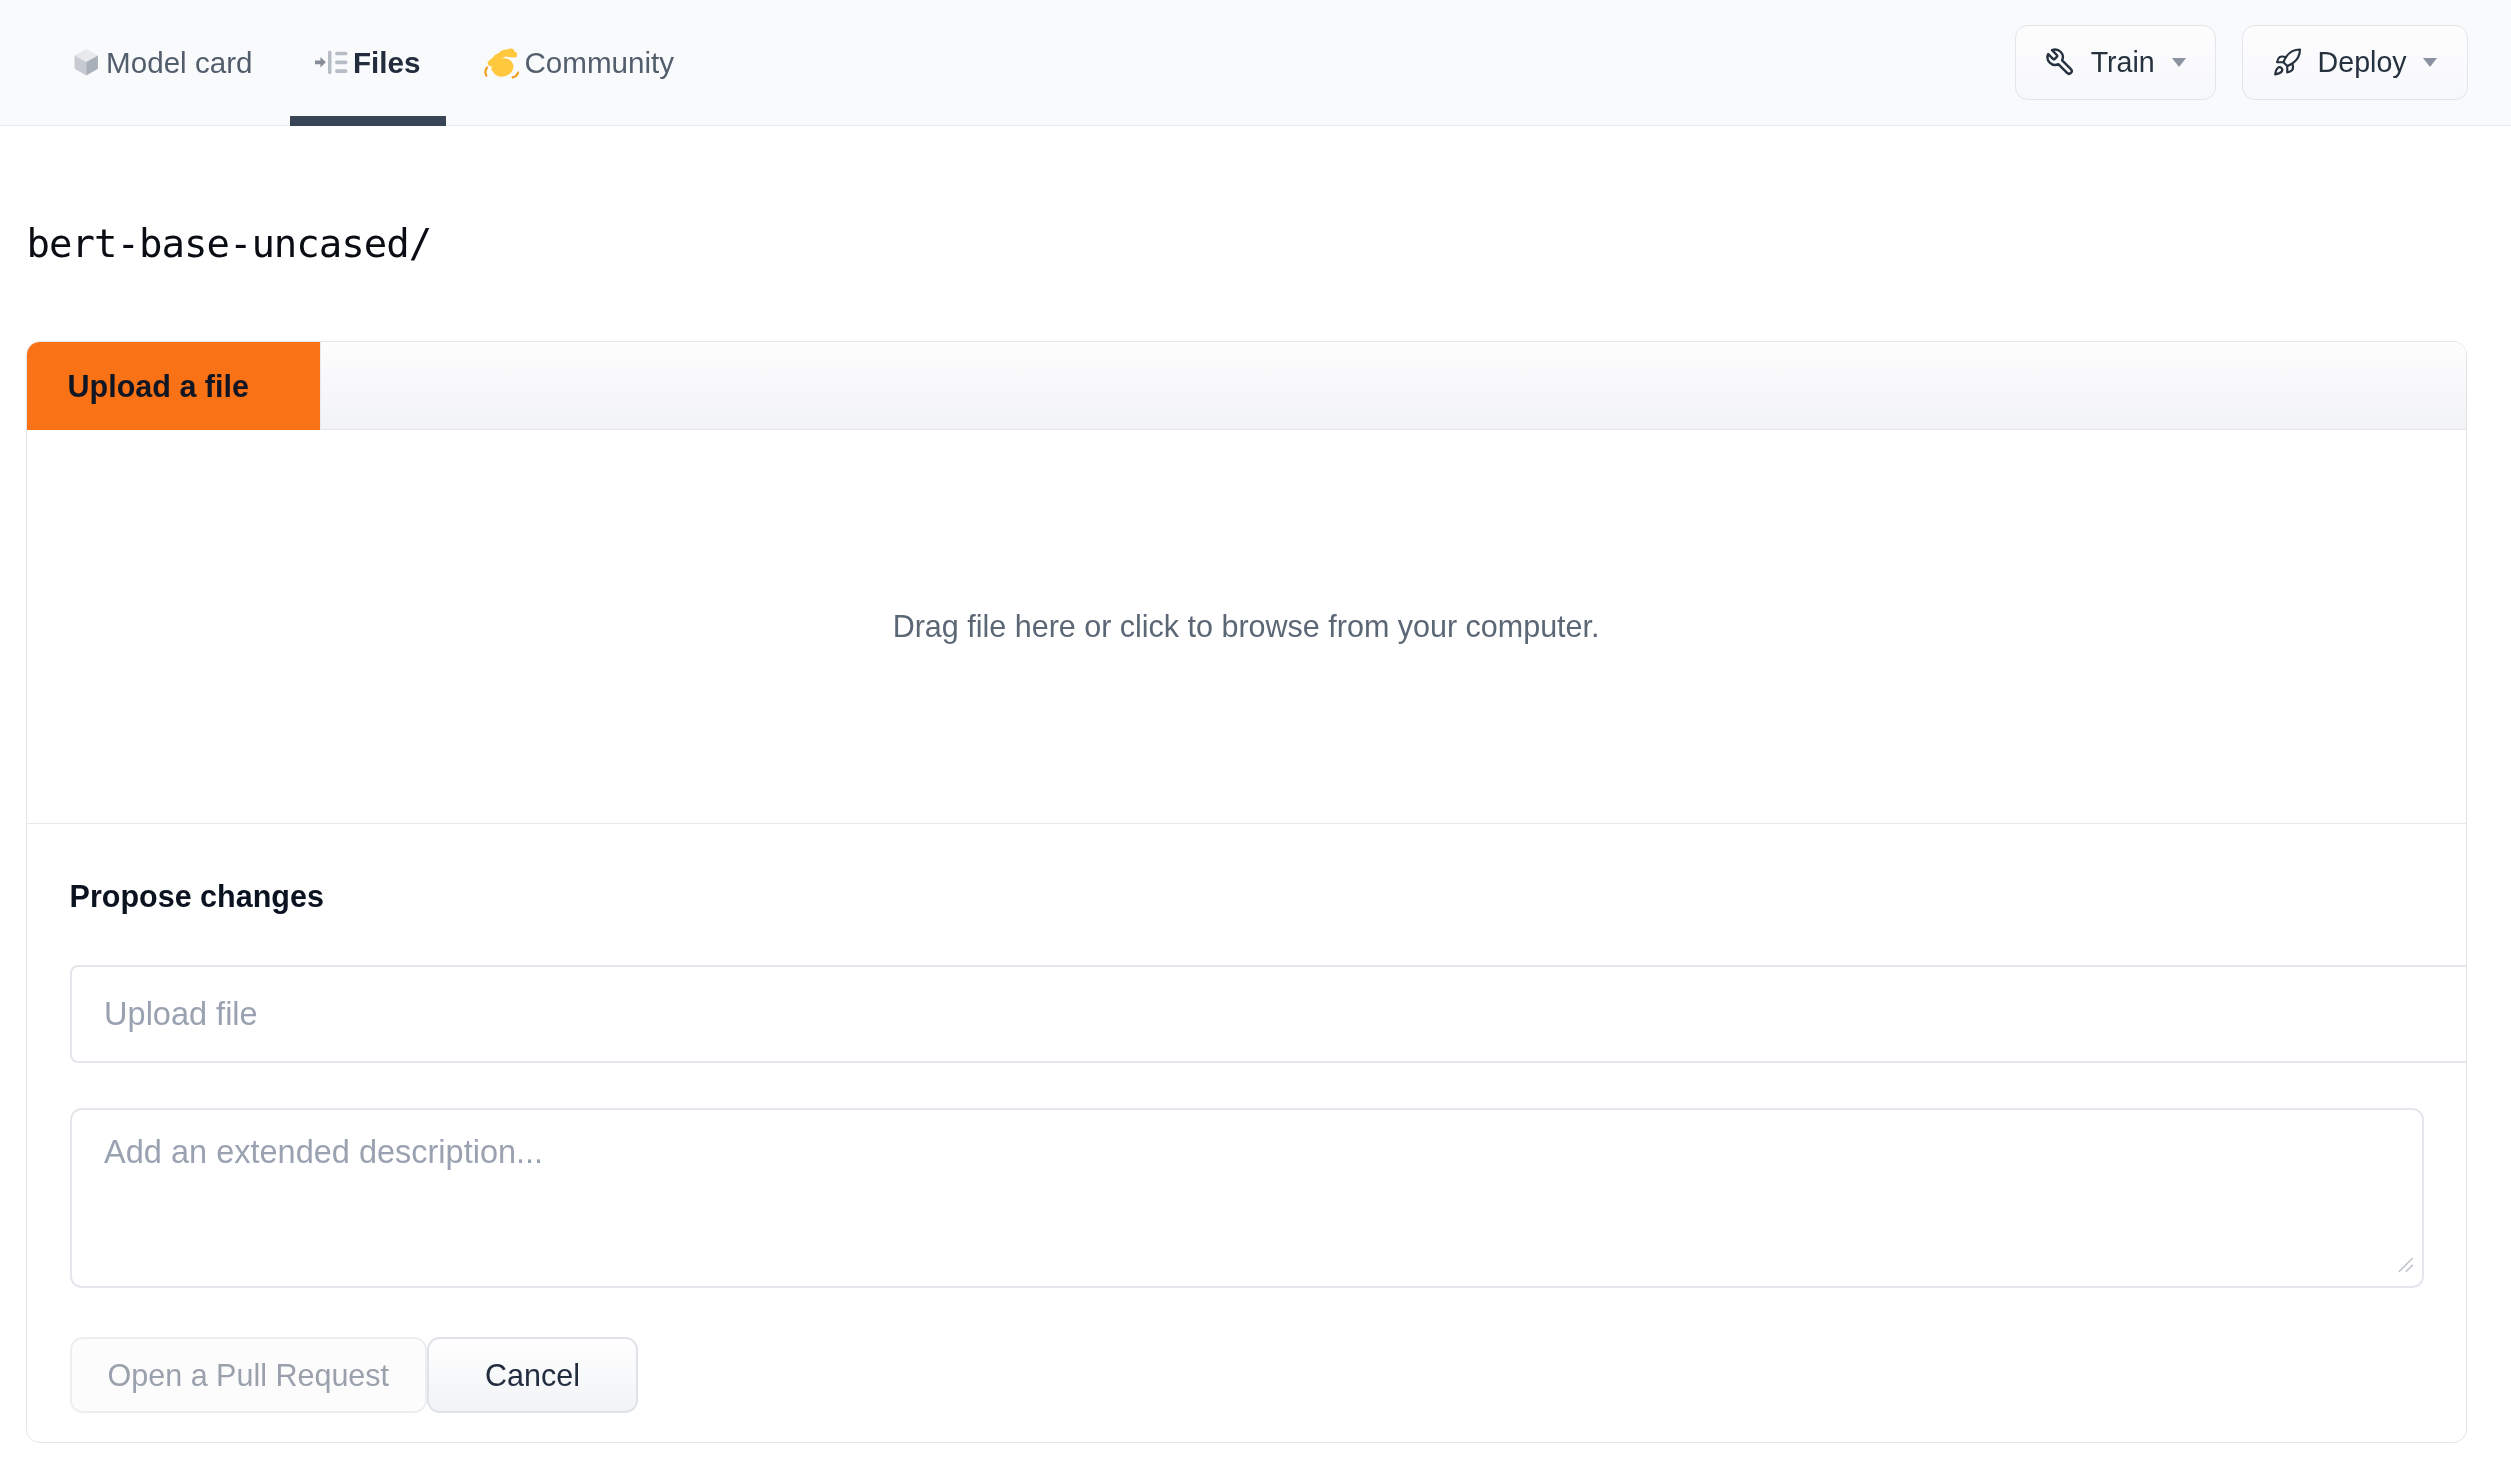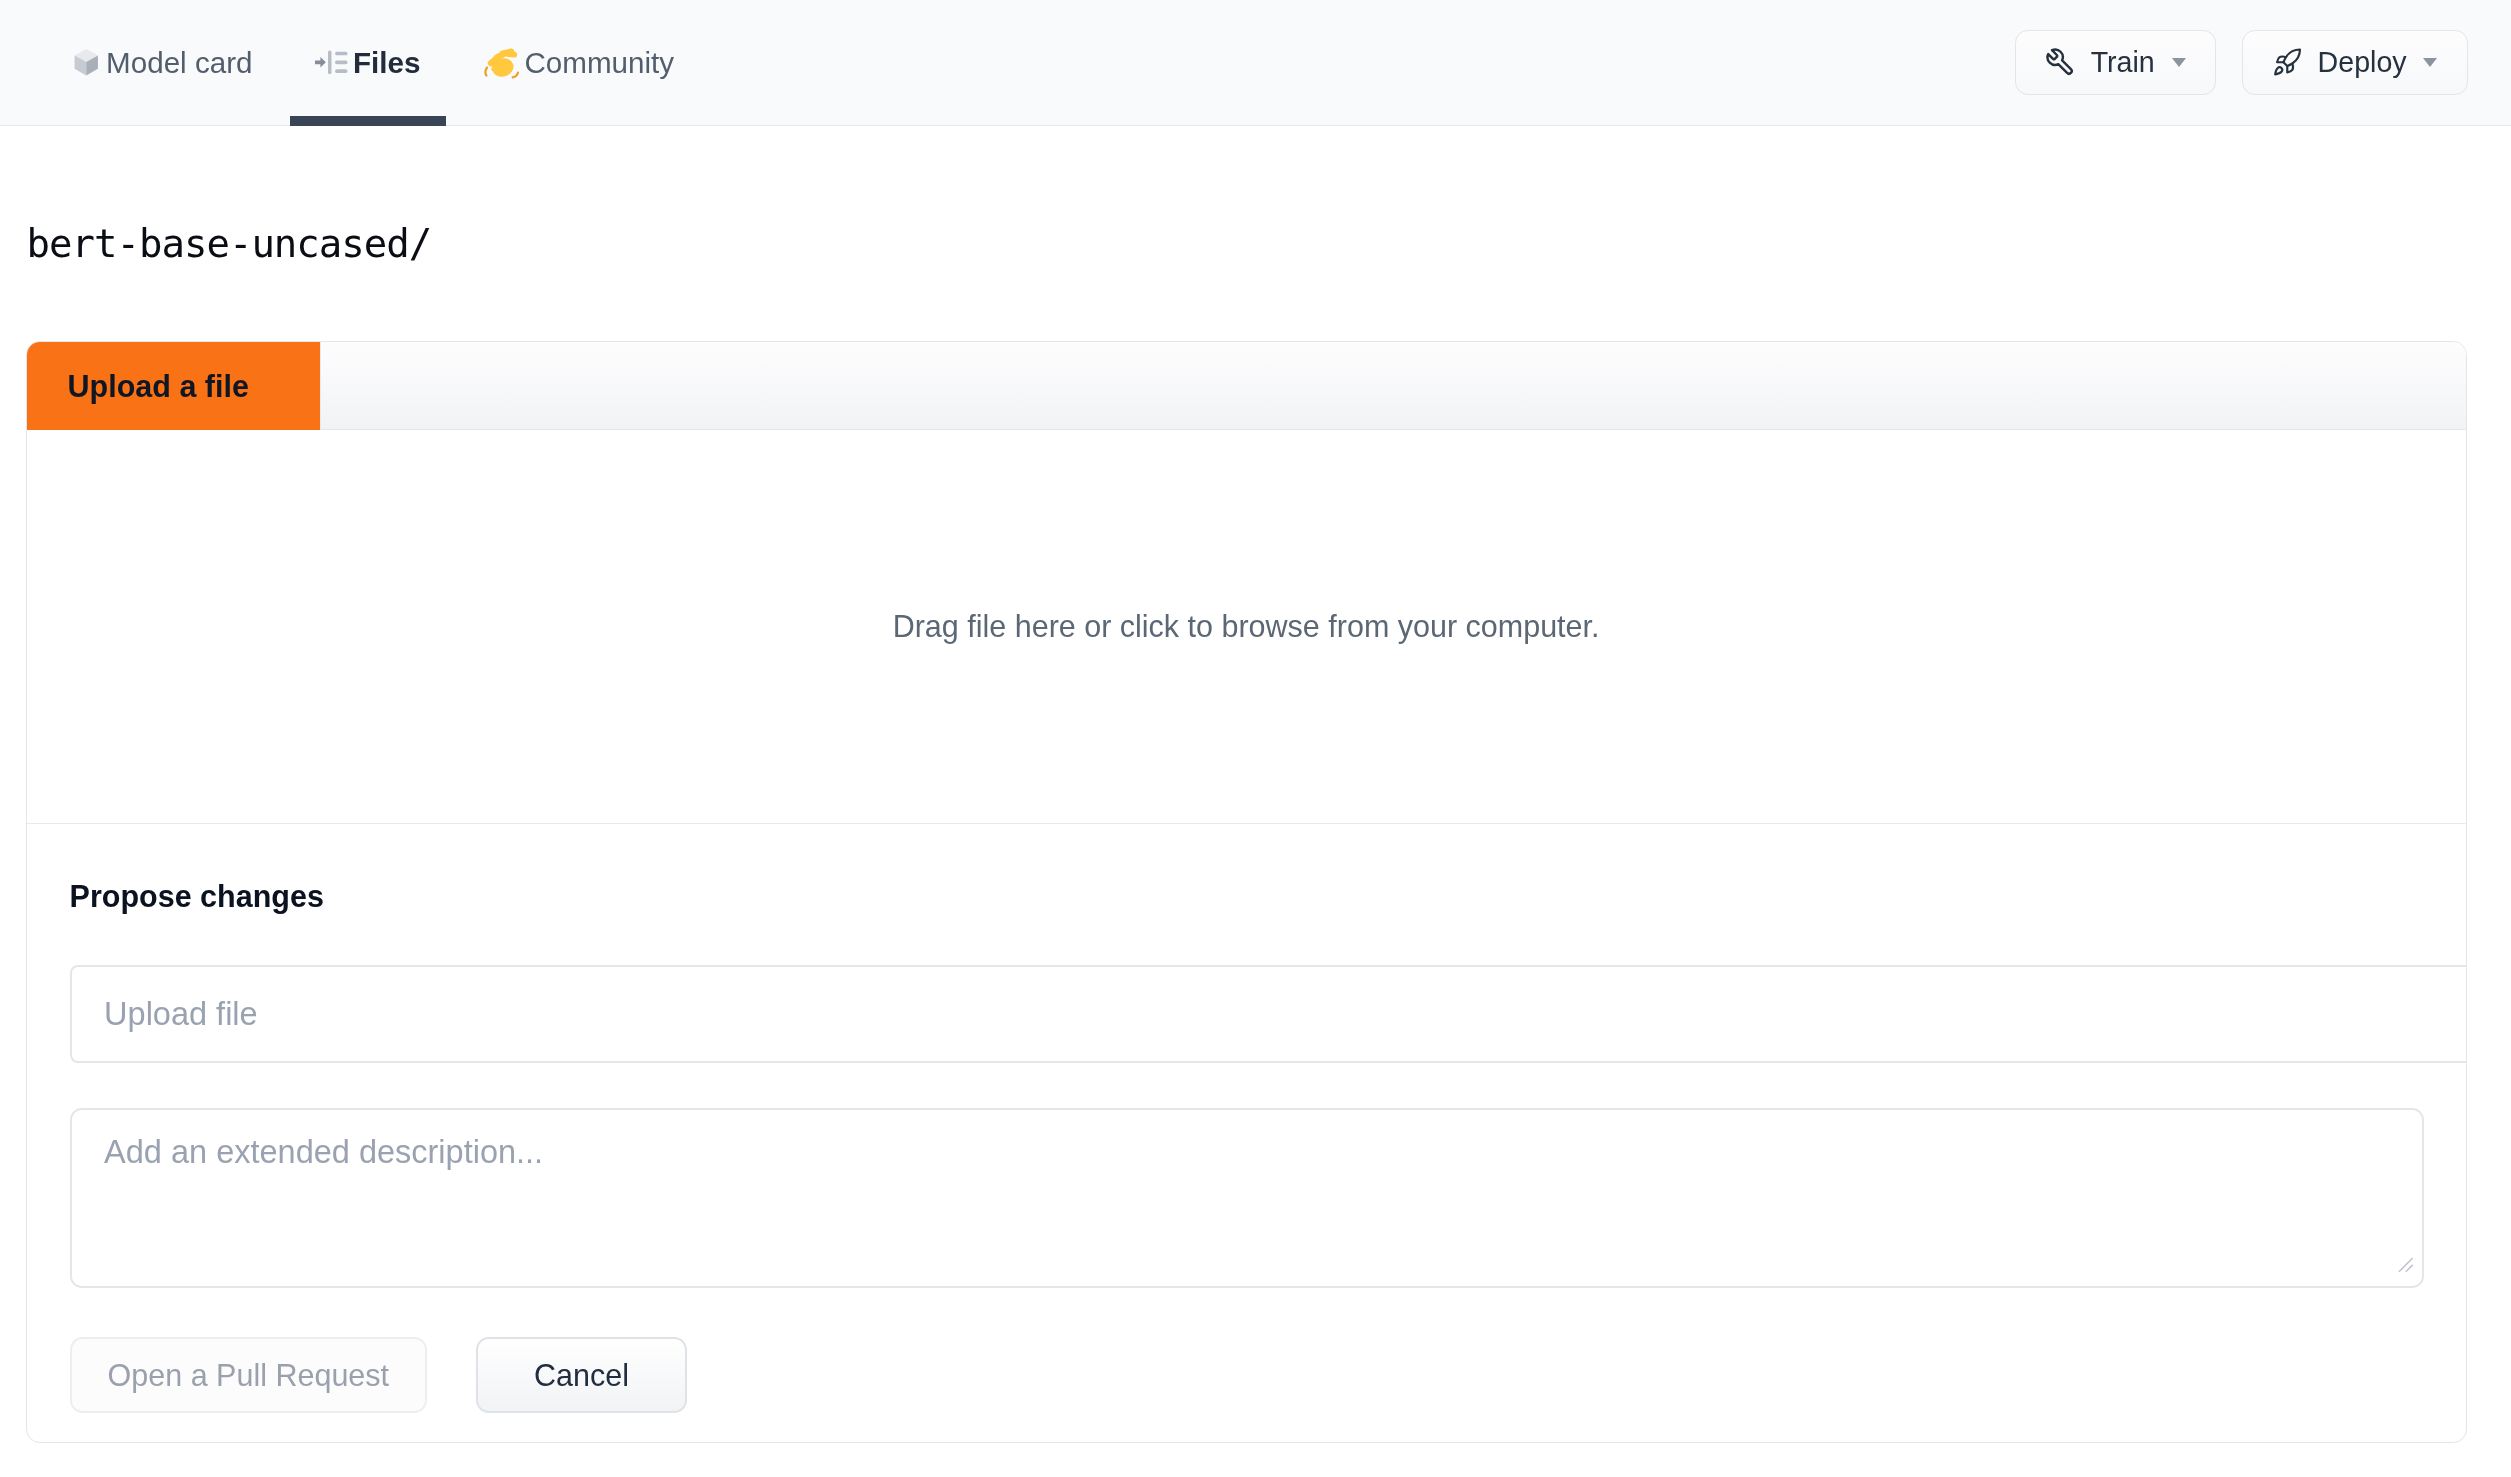--- a/index.html
+++ b/index.html
@@ -17,21 +17,21 @@
     position:relative; font-size:29.6px; color:#535e6d; cursor:pointer;
     text-decoration:none; white-space:nowrap;
   }
   .tab.active { color:#222c3d; font-weight:bold; }
   .tab.active::after {
     content:""; position:absolute; left:0; right:0; bottom:-1px;
     height:9.9px; background:#3a4457;
   }
   .actions { margin-left:auto; display:flex; align-items:center; gap:25.6px; }
   .nav-btn {
-    height:65px; display:flex; align-items:center; gap:14.8px; padding:0 29.6px;
+    height:75px; display:flex; align-items:center; gap:14.8px; padding:0 29.6px;
     background:linear-gradient(180deg,#fdfdfe 0%,#f7f8fa 100%);
     border:1px solid #e2e5e9; border-radius:12.8px; font-size:28.6px; color:#26313f;
     font-family:inherit; cursor:pointer; white-space:nowrap;
   }
   .caret {
     width:0; height:0; margin-left:2px;
     border-left:7.9px solid transparent; border-right:7.9px solid transparent;
     border-top:9.9px solid #8b93a0;
   }
 
@@ -71,21 +71,21 @@
   }
   .ta-wrap { position:relative; margin-top:45px; width:2354px; }
   .txt-area {
     display:block; width:2354px; height:180px; resize:none;
     border:2px solid #e3e6ea; border-radius:11.8px; padding:23.6px 32.5px;
     font-size:32.5px; color:#3b82f6; font-family:inherit; outline:none; background:#fff;
   }
   .txt-input::placeholder, .txt-area::placeholder { color:#9aa2b1; opacity:1; }
   .resize-handle { position:absolute; right:8.9px; bottom:9.9px; }
 
-  .btn-row { margin-top:49px; display:flex; gap:49px; align-items:flex-start; }
+  .btn-row { margin-top:49px; display:flex; align-items:flex-start; }
   .pr-btn {
     height:76px; padding:0 36px; border-radius:12.8px; font-family:inherit;
     background:#fcfcfd; border:2px solid #eceef1; font-size:30.5px; color:#9aa1ad;
     cursor:not-allowed;
   }
   .cancel-btn {
     height:76px; padding:0 56px; border-radius:12.8px; font-family:inherit;
     background:linear-gradient(180deg,#ffffff 0%,#f1f3f5 100%);
     border:2px solid #dfe3e8; font-size:30.5px; color:#222d3f; cursor:pointer;
   }

